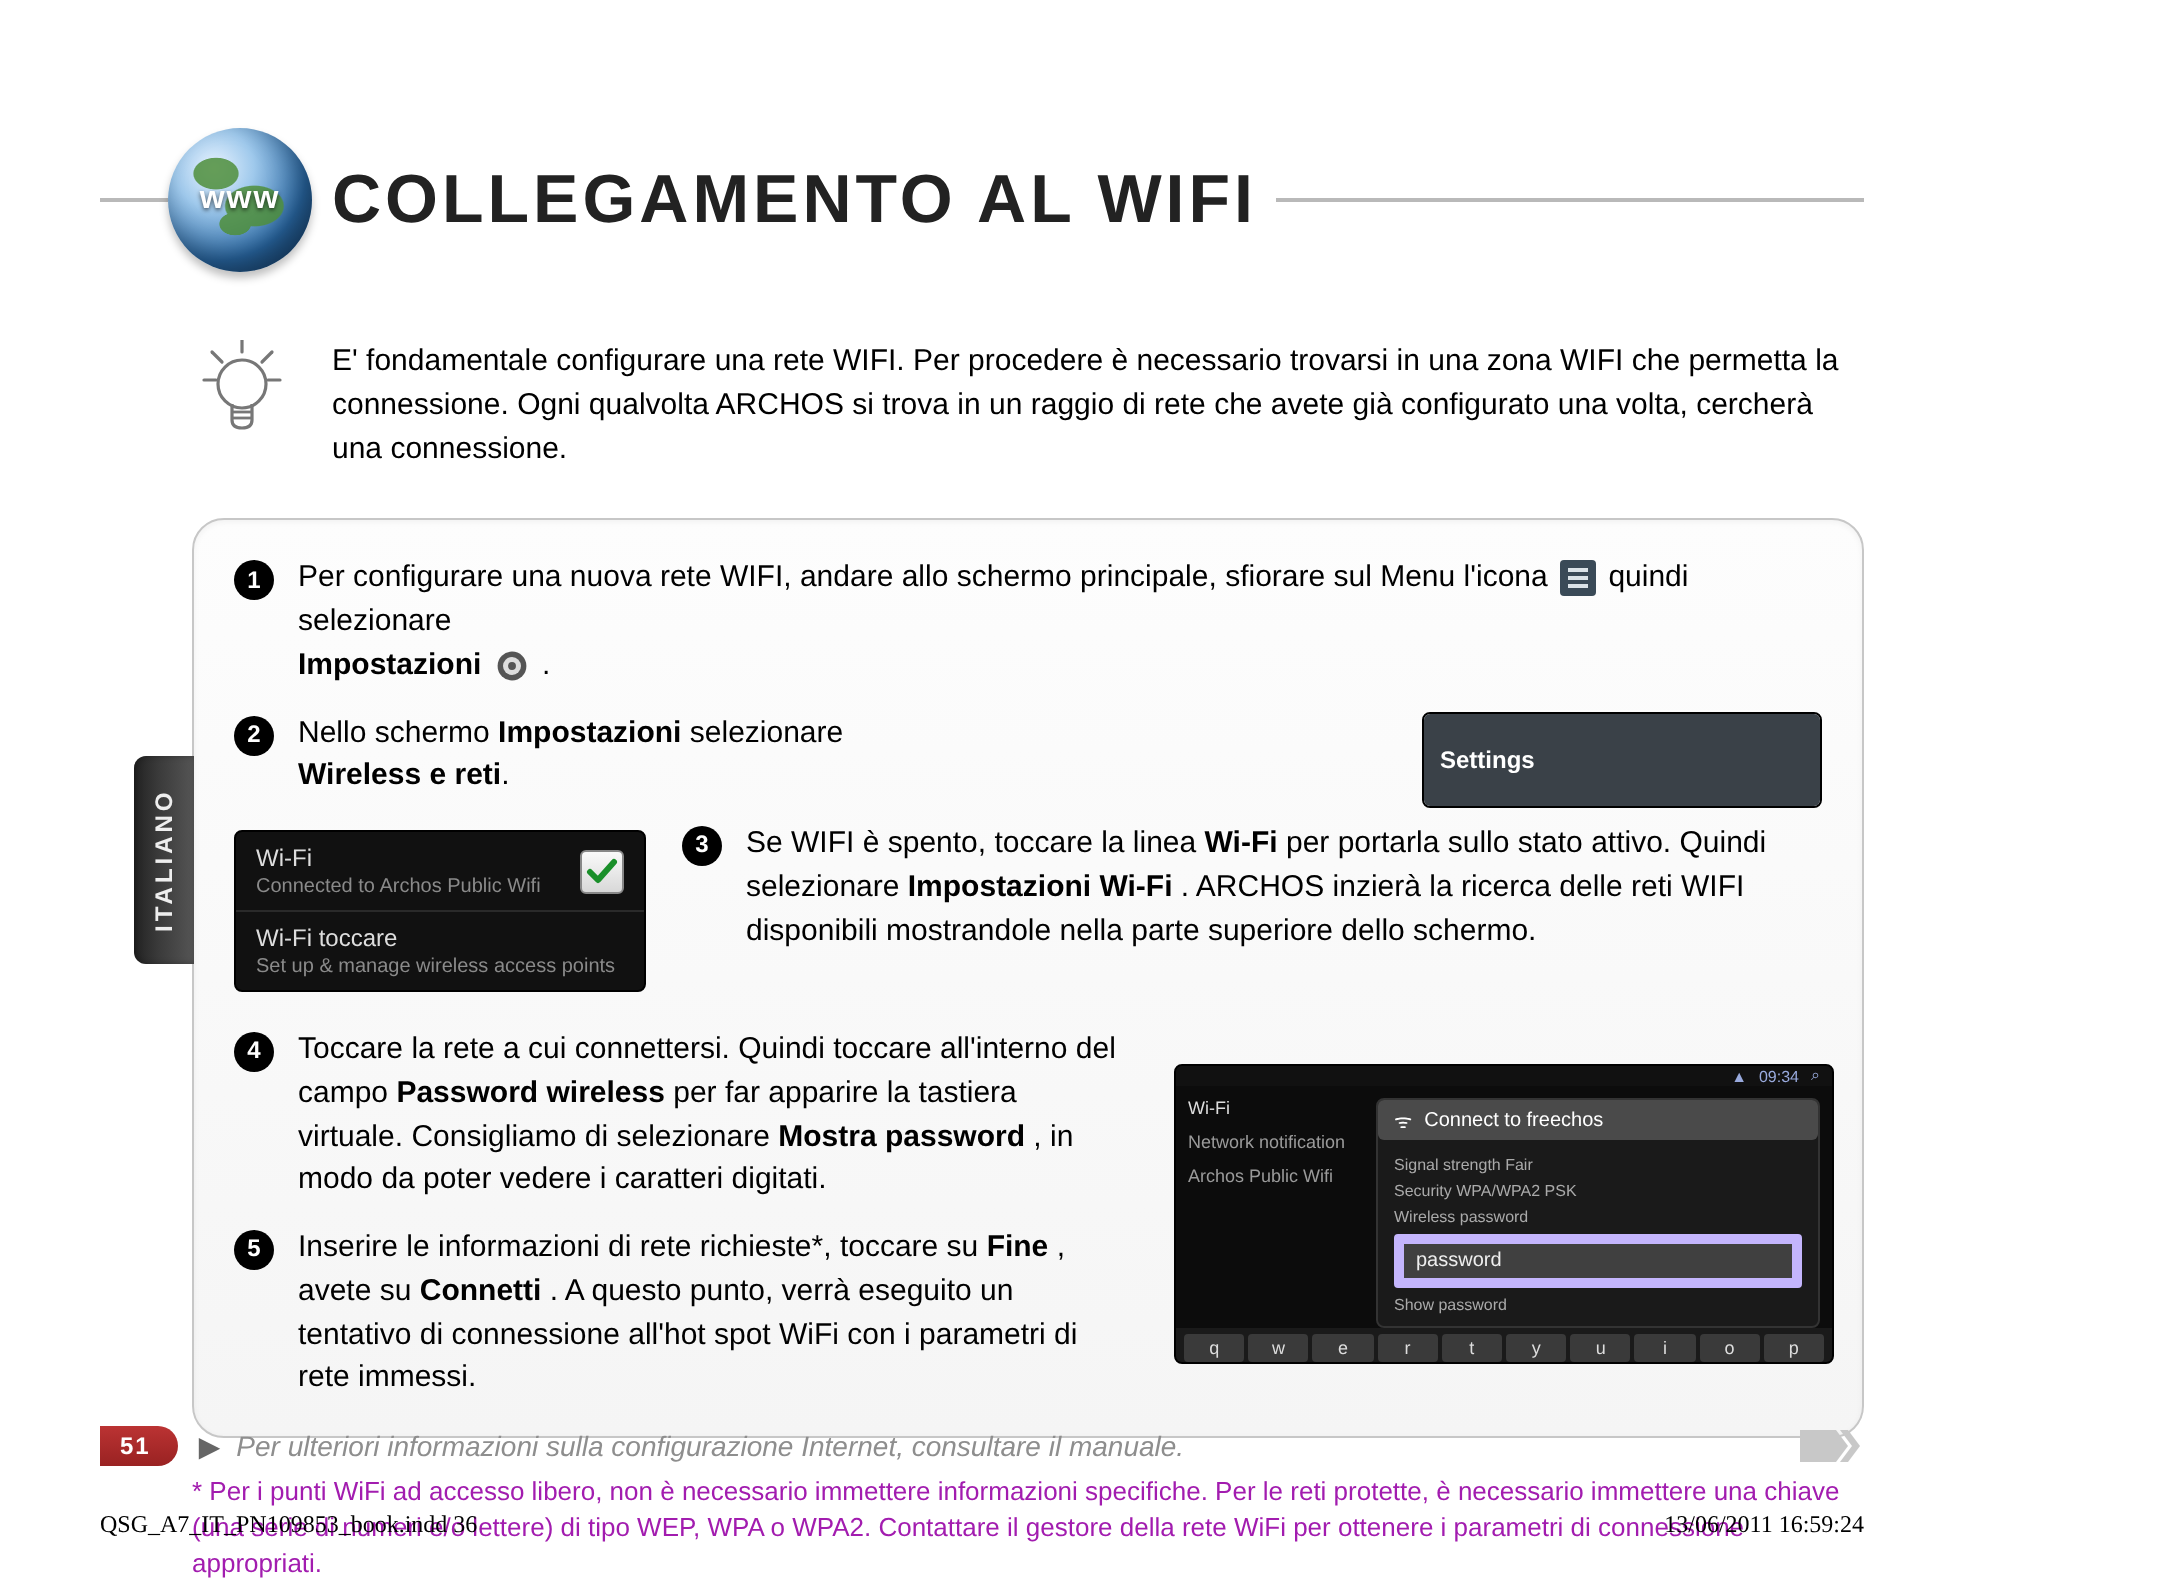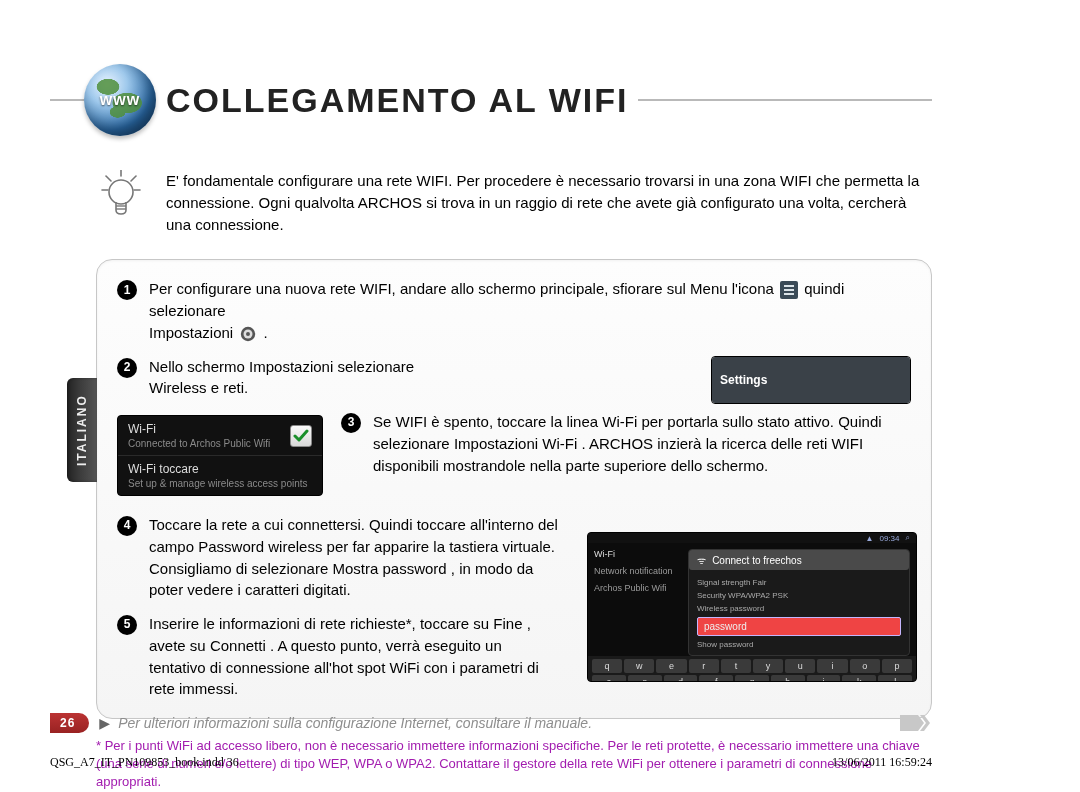--- a/index.html
+++ b/index.html
@@ -104,21 +104,21 @@
     background:#0c0c0c; border:1px solid #000; border-radius:4px; overflow:hidden;
     font-size:9px; color:#bbb; display:flex; flex-direction:column;
   }
   .kbshot .statusbar { height:14px; background:#111; display:flex; justify-content:flex-end; align-items:center; padding:0 6px; gap:6px; font-size:8px; color:#9ad; }
   .kbshot .mid { flex:1; display:flex; }
   .kbshot .left { width:100px; padding:6px; display:flex; flex-direction:column; gap:7px; font-size:9px; color:#9a9a9a;}
   .kbshot .left span:first-child { color:#ddd; }
   .kbshot .dialog { flex:1; margin:6px 6px 0 0; background:#1a1a1a; border:1px solid #333; border-radius:4px; padding:6px 8px; display:flex; flex-direction:column; gap:4px;}
   .kbshot .dialog .title { background:#4a4a4a; color:#fff; font-size:10px; padding:3px 8px; border-radius:3px; margin:-6px -8px 4px -8px; display:flex; align-items:center; gap:6px;}
   .kbshot .dialog .line { font-size:8px; color:#aaa; }
-  .kbshot .dialog .pw { background:#ef4444; border:1px solid #c4b5fd; color:#eee; font-size:10px; padding:3px 6px; border-radius:2px; }
+  .kbshot .dialog .pw { background:#404040; border:5px solid #c4b5fd; color:#eee; font-size:10px; padding:3px 6px; border-radius:2px; }
   .kbshot .keys { height:58px; background:#1a1a1a; padding:3px 4px; display:flex; flex-direction:column; gap:2px;}
   .kbshot .krow { display:flex; gap:2px; }
   .kbshot .krow span { flex:1; background:#3a3a3a; color:#ddd; font-size:9px; text-align:center; padding:2px 0; border-radius:2px; }
 
   
   .footnote { margin: 18px 0 0 46px; font-size: 13px; color: #a21caf; line-height:1.4; }
 
   
   .bottom-bar { position: absolute; left: 50px; right: 50px; bottom: 58px; height: 22px; display:flex; align-items:center; }
   .bottom-bar .pg {
@@ -127,21 +127,21 @@
     font-family: Arial, sans-serif; letter-spacing:1px;
   }
   .bottom-bar .arrow { color:#666; font-size:14px; margin-right:8px;}
   .bottom-bar .txt { color:#8e8e8e; font-style: italic; font-size: 14px; flex:1; }
   .bottom-bar .end { width:32px; height:16px; margin-left:auto; }
   .bottom-bar .rule { position:absolute; left:0; right:0; top:50%; height:2px; background:#c8c8c8; z-index:-1;}
   .bottom-bar .end svg { width:100%; height:100%; }
 
   .prepress { position:absolute; left:50px; right:50px; bottom:22px; display:flex; justify-content:space-between; font-size:12px; color:#000; font-family: "Times New Roman", serif;}
 
-  b, strong { font-weight:400;text-align:right; }
+  b, strong { font-weight:700;text-align:right; }
 </style>
 </head>
 <body>
 
 <div class="page">
 
   <div class="heading-row">
     <div class="rule-left"></div>
     <div class="globe-wrap">
       <div class="globe">
@@ -311,21 +311,21 @@
           </div>
         </div>
     </div>
 
   </div>
 
   <p class="footnote">* Per i punti WiFi ad accesso libero, non è necessario immettere informazioni specifiche. Per le reti protette, è necessario immettere una chiave (una serie di numeri e/o lettere) di tipo WEP, WPA o WPA2. Contattare il gestore della rete WiFi per ottenere i parametri di connessione appropriati.</p>
 
   <div class="bottom-bar">
     <div class="rule"></div>
-    <span class="pg">26</span>
+    <span class="pg">51</span>
     <span class="arrow">▶</span>
     <span class="txt">Per ulteriori informazioni sulla configurazione Internet, consultare il manuale.</span>
     <span class="end">
       <svg viewBox="0 0 32 16">
           <path d="M0 0 H18 L24 8 L18 16 H0 Z M20 0 H24 L30 8 L24 16 H20 L26 8 Z" fill="#c8c8c8"></path>
         </svg>
     </span>
   </div>
 
   <div class="prepress">

